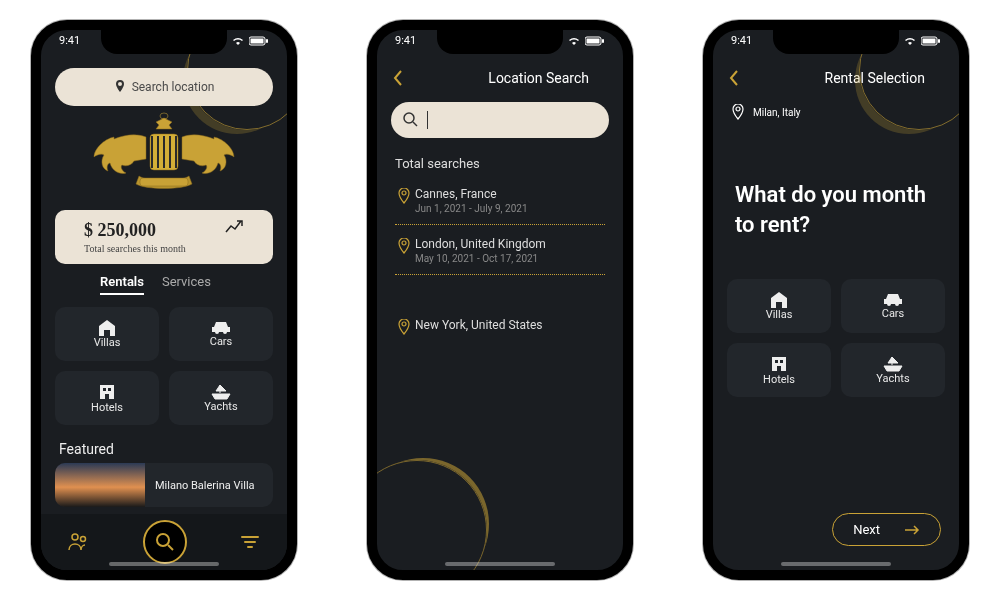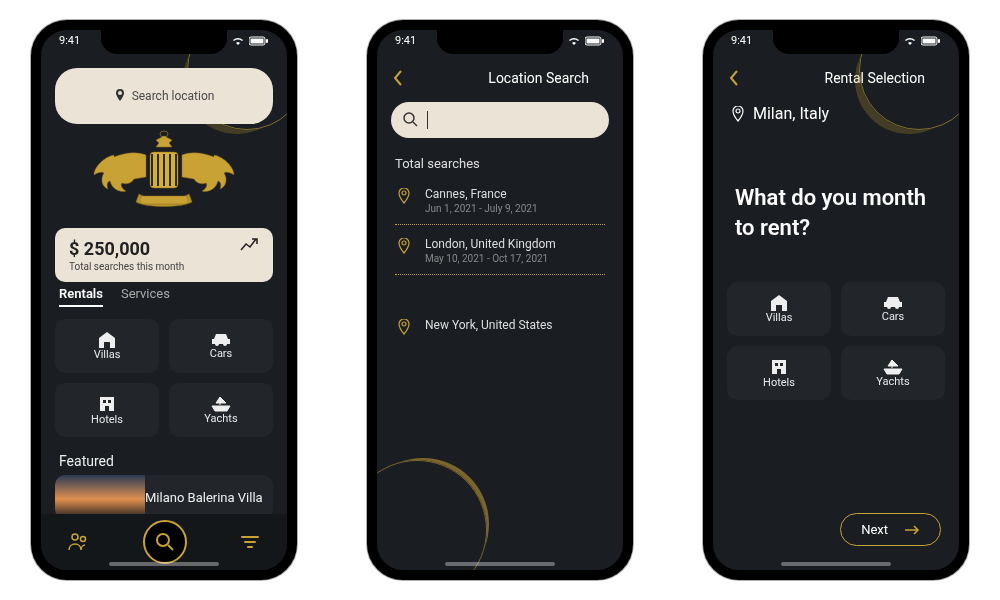--- a/index.html
+++ b/index.html
@@ -80,54 +80,56 @@
     border: 1px solid #c9a236;
     border-radius: 50%;
     opacity: 0.55;
     box-shadow: 6px -6px 0 -4px #c9a236, -10px 10px 0 -6px rgba(201,162,54,0.4);
   }
   
   .search-pill {
     margin: 38px 14px 0;
     background: #ebe3d6;
     border-radius: 22px;
-    height: 56px;
+    height: 38px;
     display: flex;
     align-items: center;
     justify-content: center;
     gap: 6px;
     color: #4a4a4a;
     font-size: 12px;
     position: relative;
     z-index: 5;
   }
   .crest {
     margin: 6px auto 0;
     width: 160px;
     height: 90px;
     position: relative;
     z-index: 2;
   }
   .earnings-card {
     margin: 8px 14px 0;
     background: #ebe3d6;
     border-radius: 10px;
-    padding: 10px 14px;
+    padding: 10px 29px;
     display: flex;
     justify-content: space-between;
     align-items: flex-start;
+    font-family: Liberation Serif, serif;
   }
   .earnings-amount { font-size: 18px; font-weight: 700; color: #222; }
   .earnings-sub { font-size: 10px; color: #444; margin-top: 2px; }
   .tabs {
     display: flex;
     gap: 18px;
-    padding: 4px 18px 6px;
+    padding: 10px 18px 6px;
     color: #aaa;
     font-size: 13px;
+    margin-left: 41px;
   }
   .tab-active { color: #fff; font-weight: 600; border-bottom: 2px solid #fff; padding-bottom: 4px; }
   .category-grid {
     display: grid;
     grid-template-columns: 1fr 1fr;
     gap: 10px;
     padding: 6px 14px;
   }
   .cat-card {
     background: #22262b;
@@ -147,21 +149,21 @@
     border-radius: 10px;
     height: 44px;
     display: flex;
     align-items: center;
     overflow: hidden;
   }
   .featured-img {
     width: 90px; height: 100%;
     background: linear-gradient(180deg,#2b3a55 0%,#e09050 55%,#1a1a1a 100%);
   }
-  .featured-text { color: #eee; font-size: 13px; }
+  .featured-text { color: #eee; font-size: 11px; padding-left: 10px; }
   .bottom-nav {
     position: absolute;
     bottom: 0; left: 0; right: 0;
     height: 56px;
     background: #14171a;
     display: flex;
     align-items: center;
     justify-content: space-around;
     z-index: 10;
   }
@@ -189,21 +191,21 @@
     height: 36px;
     display: flex;
     align-items: center;
     padding: 0 12px;
     gap: 8px;
     color: #333;
   }
   .cursor { width: 1px; height: 18px; background: #333; }
   .section-label { color: #ddd; font-size: 13px; padding: 18px 18px 10px; }
   .recent-row {
-    display: flex; gap: 12px;
+    display: flex; gap: 2px;
     padding: 6px 18px;
     align-items: flex-start;
     color: #ddd;
     font-size: 12px;
     border-bottom: 1px dotted #c9a236;
     margin: 0 18px 6px;
     padding-left: 0; padding-right: 0;
     padding-bottom: 10px;
   }
   .recent-row:last-child { border-bottom: none; margin-top: 37px; }
@@ -211,21 +213,21 @@
   .pin-circle {
     width: 18px; height: 18px;
     display: flex; align-items: center; justify-content: center;
     color: #c9a236;
     flex-shrink: 0;
   }
   
   .loc-row {
     display: flex; gap: 8px; align-items: center;
     padding: 18px 18px 0;
-    color: #fff; font-size: 16px;
+    color: #fff; font-size: 10px;
   }
   .big-question {
     color: #fff;
     font-size: 22px;
     font-weight: 600;
     line-height: 1.35;
     padding: 60px 22px 0;
   }
   .cat-grid-3 {
     display: grid;
@@ -234,21 +236,21 @@
     padding: 40px 14px 0;
   }
   .next-btn {
     position: absolute;
     bottom: 24px; right: 18px;
     border: 1.5px solid #c9a236;
     border-radius: 22px;
     padding: 8px 20px;
     color: #fff;
     font-size: 13px;
-    display: flex; gap: 16px; align-items: center;
+    display: flex; gap: 24px; align-items: center;
     background: transparent;
   }
   .gold { color: #c9a236; }
   svg { display: block; }
 </style>
 </head>
 <body>
 
 <div class="phone">
   <div class="notch"></div>

